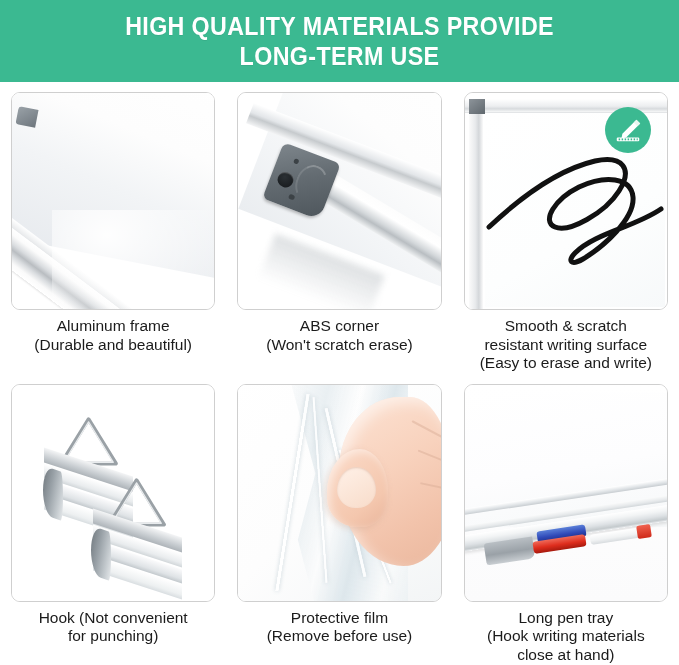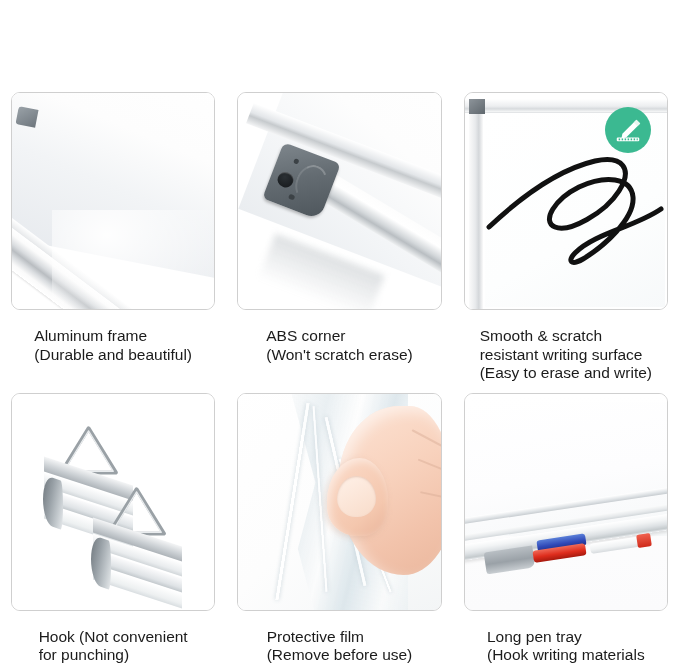--- a/index.html
+++ b/index.html
@@ -48,22 +48,22 @@
     position:relative;
     width:100%;
     height:218px;
     border:1px solid #cfcfcf;
     border-radius:9px;
     background:#ffffff;
     overflow:hidden;
     box-sizing:border-box;
   }
   .caption{
-    margin-top:17px;
-    text-align:left;
+    margin-top:7px;
+    text-align:center;
     color:#1b1b1b;
     font-size:15.5px;
     line-height:18.5px;
     white-space:pre-line;
     font-family:"Liberation Sans","DejaVu Sans",sans-serif;
   }
 
   
   .ph-frame{position:absolute;inset:0;background:#ffffff;}
   .ph-frame .board{
@@ -287,20 +287,24 @@
     left:85%;top:65%;width:7%;height:13px;
     background:linear-gradient(to bottom,#f0614f,#cf2a1a);
     border-radius:2px;
   }
 </style>
 </head>
 <body>
 
 <div class="page">
 
+  <div class="banner">
+    <div class="banner-title">HIGH QUALITY MATERIALS PROVIDE
+LONG-TERM USE</div>
+  </div>
 
   <div class="grid">
 
     <div class="cell">
       <div class="card">
         <div class="ph-frame">
           <div class="board"></div>
           <div class="rail2"></div>
           <div class="rail"></div>
           <div class="corner"></div>

